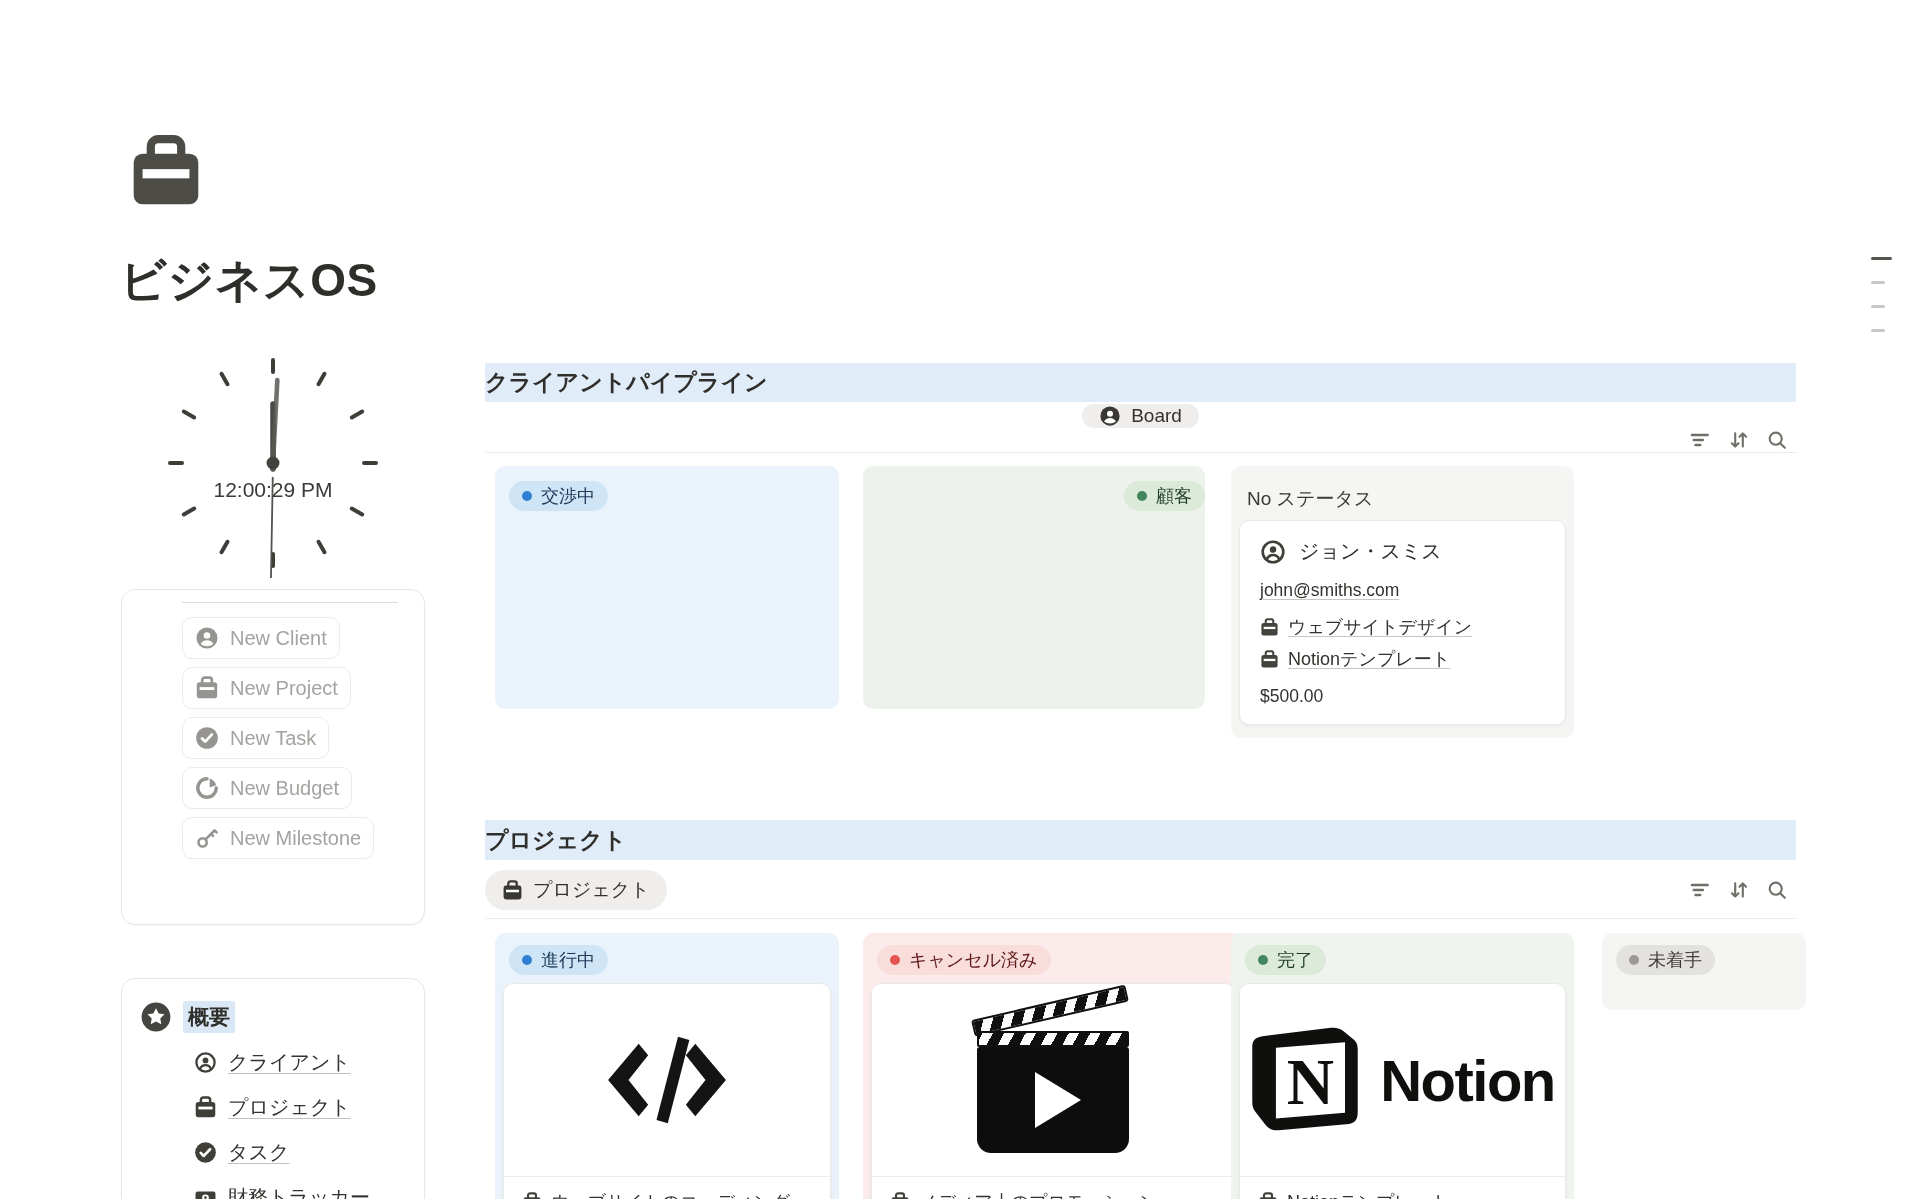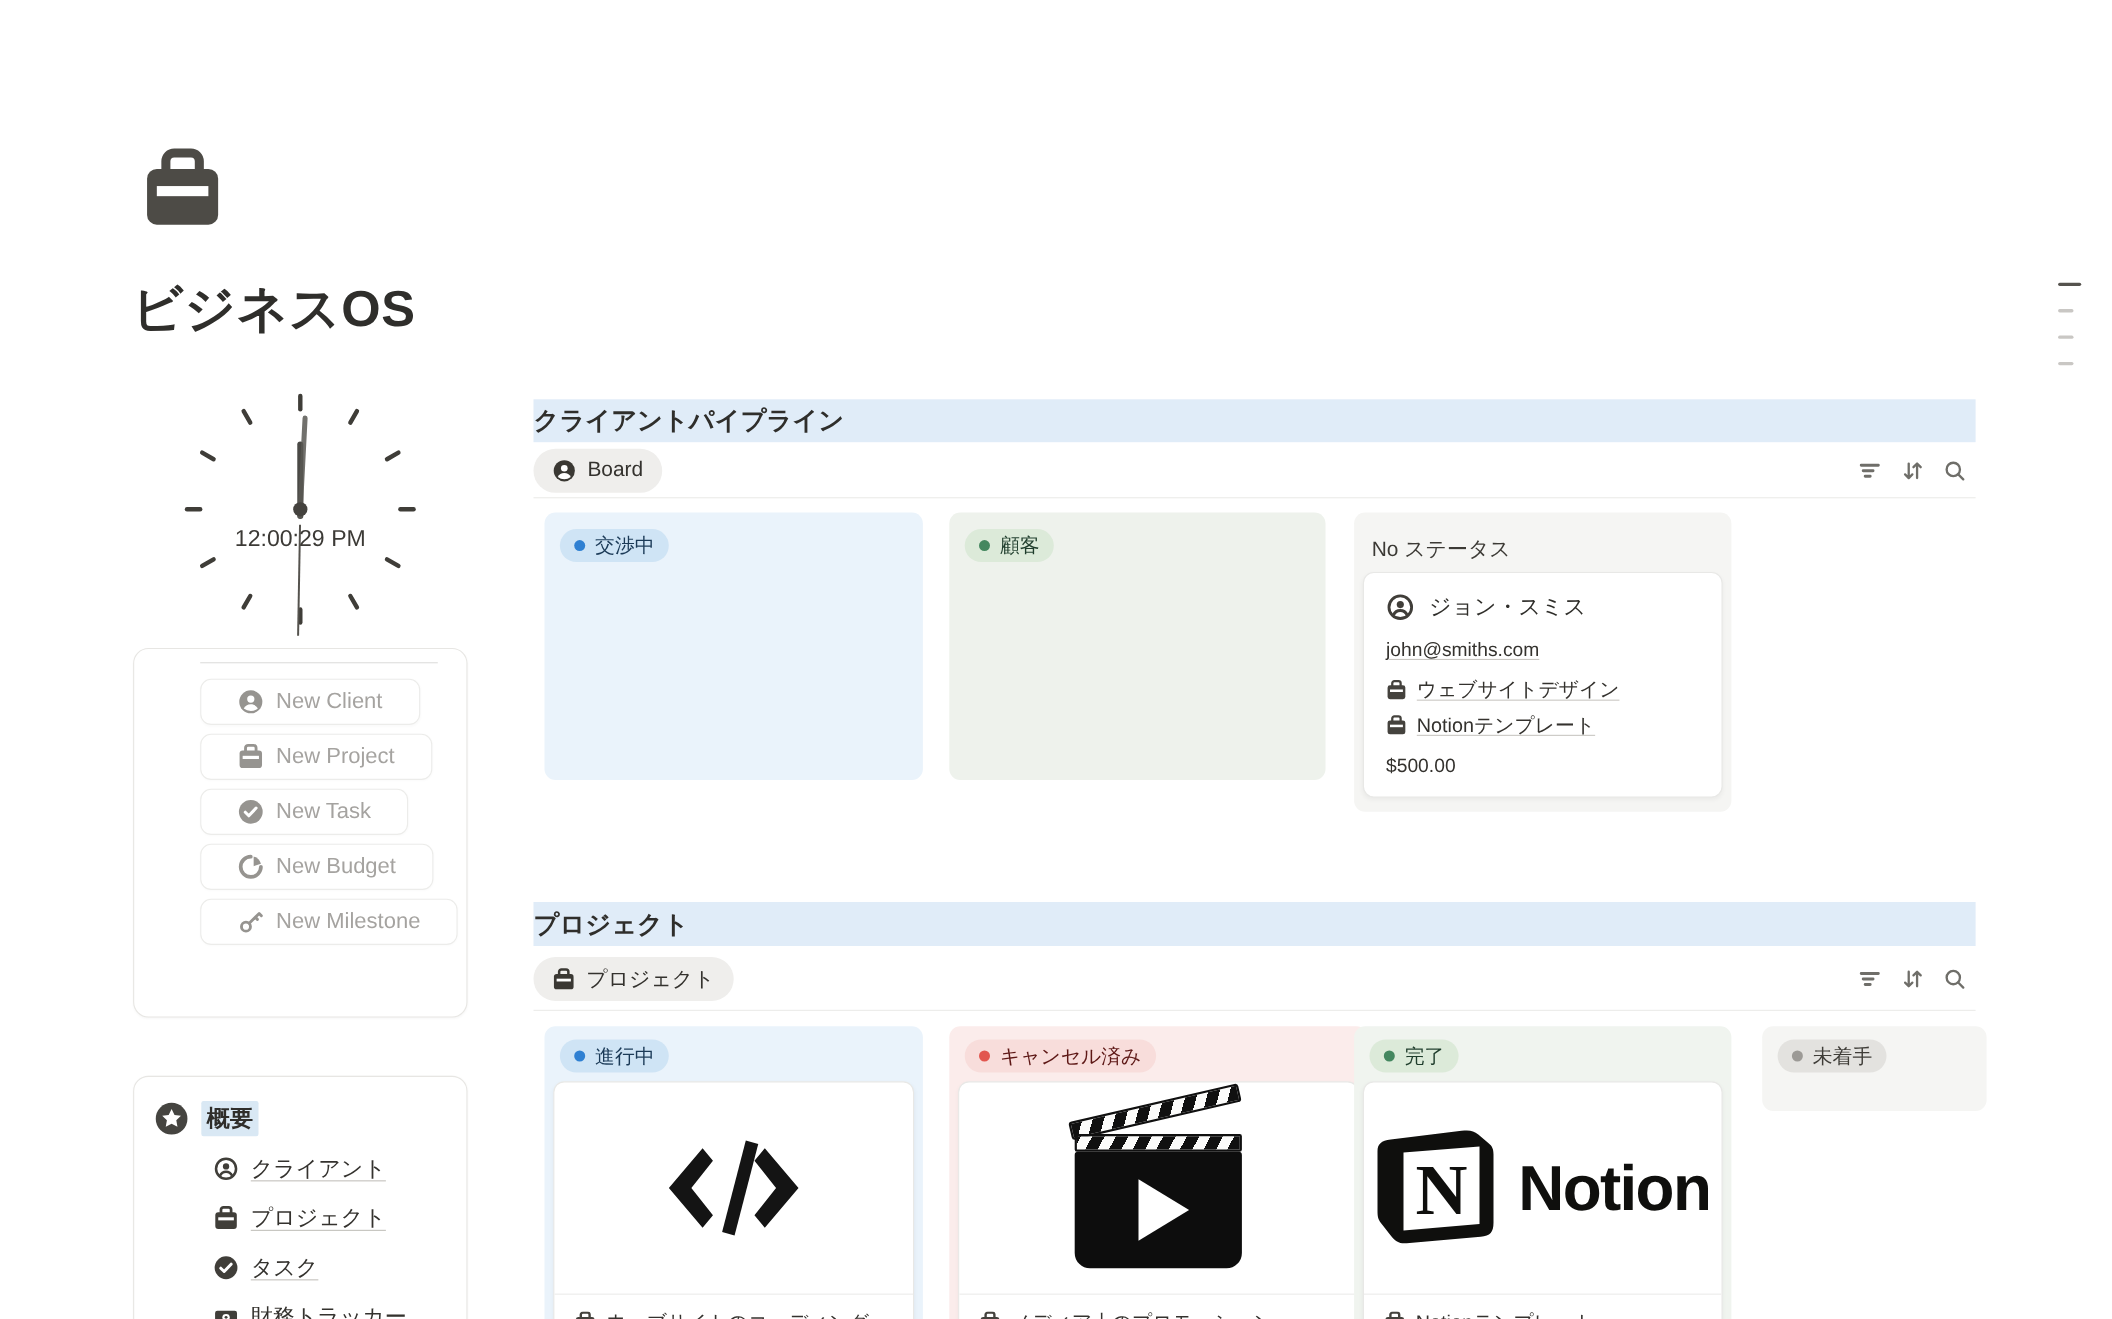--- a/index.html
+++ b/index.html
@@ -19,21 +19,21 @@
   .clock-time { position:absolute; left:0; top:130px; width:230px; text-align:center; font-size:21px; color:#3c3a36; }
 
   .side-card { position:absolute; left:121px; width:304px; background:#fff; border:1px solid #e7e6e3; border-radius:14px; box-shadow:0 1px 2px rgba(15,15,15,.03); }
   .quick-card { top:589px; height:336px; }
   .overview-card { top:978px; height:260px; }
   .side-head { display:flex; align-items:center; gap:11px; padding:22px 0 0 18px; }
   .side-head .hl { background:#d9e8f4; padding:2px 5px; border-radius:2px; font-size:21px; font-weight:600; color:#2f2e2b; }
   .side-head-icon { color:#454440; }
   .quick-divider { height:1px; background:#dededc; margin:12px 26px 0 60px; }
   .quick-btns { margin:14px 0 0 60px; }
-  .qbtn { display:flex; align-items:center; gap:11px; width:max-content; height:42px; padding:0 33px;
+  .qbtn { display:flex; align-items:center; gap:11px; width:max-content; height:42px; padding:0 12px;
           border:1px solid #ececea; border-radius:10px; background:#fff; margin-bottom:8px;
           font-size:20px; color:#a5a3a0; box-shadow:0 1px 2px rgba(0,0,0,.02); }
   .qbtn .ic { color:#969490; }
   .ov-items { margin:16px 0 0 72px; }
   .ov-item { display:flex; align-items:center; gap:11px; margin-bottom:18px; width:max-content; }
   .ov-item .ic { color:#403e39; }
   .ov-item span { font-size:20px; color:#34322e; text-decoration:underline; text-decoration-color:#c3c1bc; text-underline-offset:4px; text-decoration-thickness:1px; }
 
   
   .toc { position:absolute; left:1871px; top:257px; }
@@ -43,33 +43,33 @@
   .toc i:nth-child(3){ width:14px; background:#c9c7c4; }
   .toc i:nth-child(4){ width:14px; background:#c9c7c4; }
 
   
   .sec-bar { position:absolute; left:485px; width:1311px; background:#e0ecf8; display:flex; align-items:center; padding-left:0; }
   .sec-bar h2 { font-size:23px; font-weight:700; color:#2f2e2b; }
   #bar1 { top:363px; height:39px; }
   #bar2 { top:820px; height:40px; }
 
   .toolbar { position:absolute; left:485px; width:1311px; display:flex; align-items:center; border-bottom:1px solid #ebebe9; }
-  #toolbar1 { top:404px; height:49px; }
+  #toolbar1 { top:404px; height:49px;flex-direction:column; }
   #toolbar2 { top:862px; height:57px; }
   .view-tab { display:flex; align-items:center; gap:10px; height:40px; padding:0 17px; border-radius:21px; background:#efeeec; width:max-content; }
   .view-tab .ic { color:#3a3833; }
   .view-tab span { font-size:19px; font-weight:500; color:#34322e; }
   .tb-icons { margin-left:auto; margin-right:8px; display:flex; align-items:center; gap:15px; }
   .tb-icons .ic { color:#6f6e69; }
   .tb-icons .ic.blue { color:#2383e2; }
 
   
   .col { position:absolute; border-radius:10px; }
   .col.blue  { background:#eaf3fb; }
-  .col.green { background:#eef2ec; }
+  .col.green { background:#eef2ec;text-align:right; }
   .col.gray  { background:#f5f5f3; }
   .col.red   { background:#fbeceb; }
   .col.lgreen{ background:#f0f4ef; }
 
   .pill { display:inline-flex; align-items:center; gap:9px; height:30px; border-radius:16px; padding:0 13px; margin:15px 0 0 14px; font-size:18px; width:max-content; }
   .pill .dot { width:10px; height:10px; border-radius:50%; }
   .pill.blue  { background:#cfe4f5; color:#1b3a57; }  .pill.blue .dot{ background:#2f80d2; }
   .pill.green { background:#dcead9; color:#1f3d2c; }  .pill.green .dot{ background:#44875f; }
   .pill.red   { background:#f8dddb; color:#5d1715; }  .pill.red .dot{ background:#e2564f; }
   .pill.gray  { background:#e3e2df; color:#3f3d38; }  .pill.gray .dot{ background:#9c9a96; }

